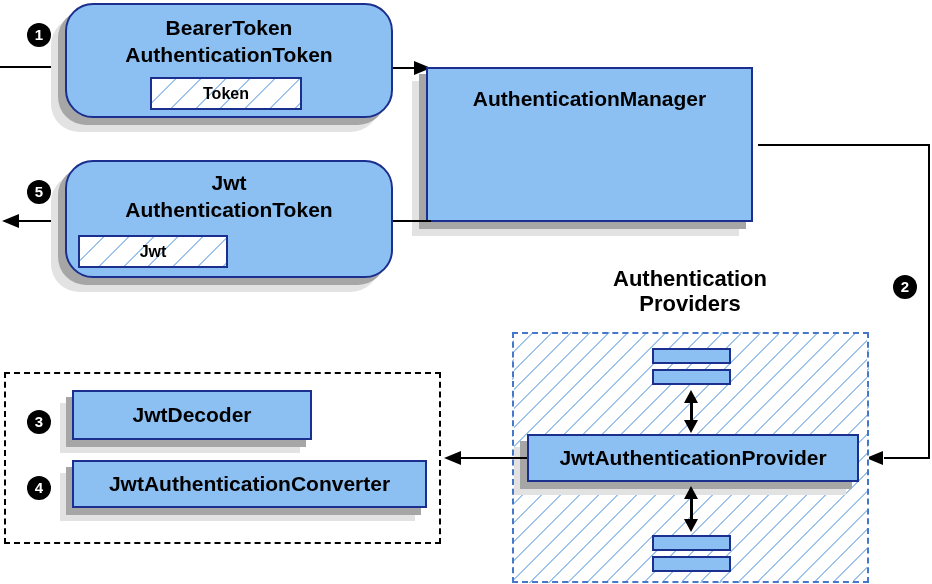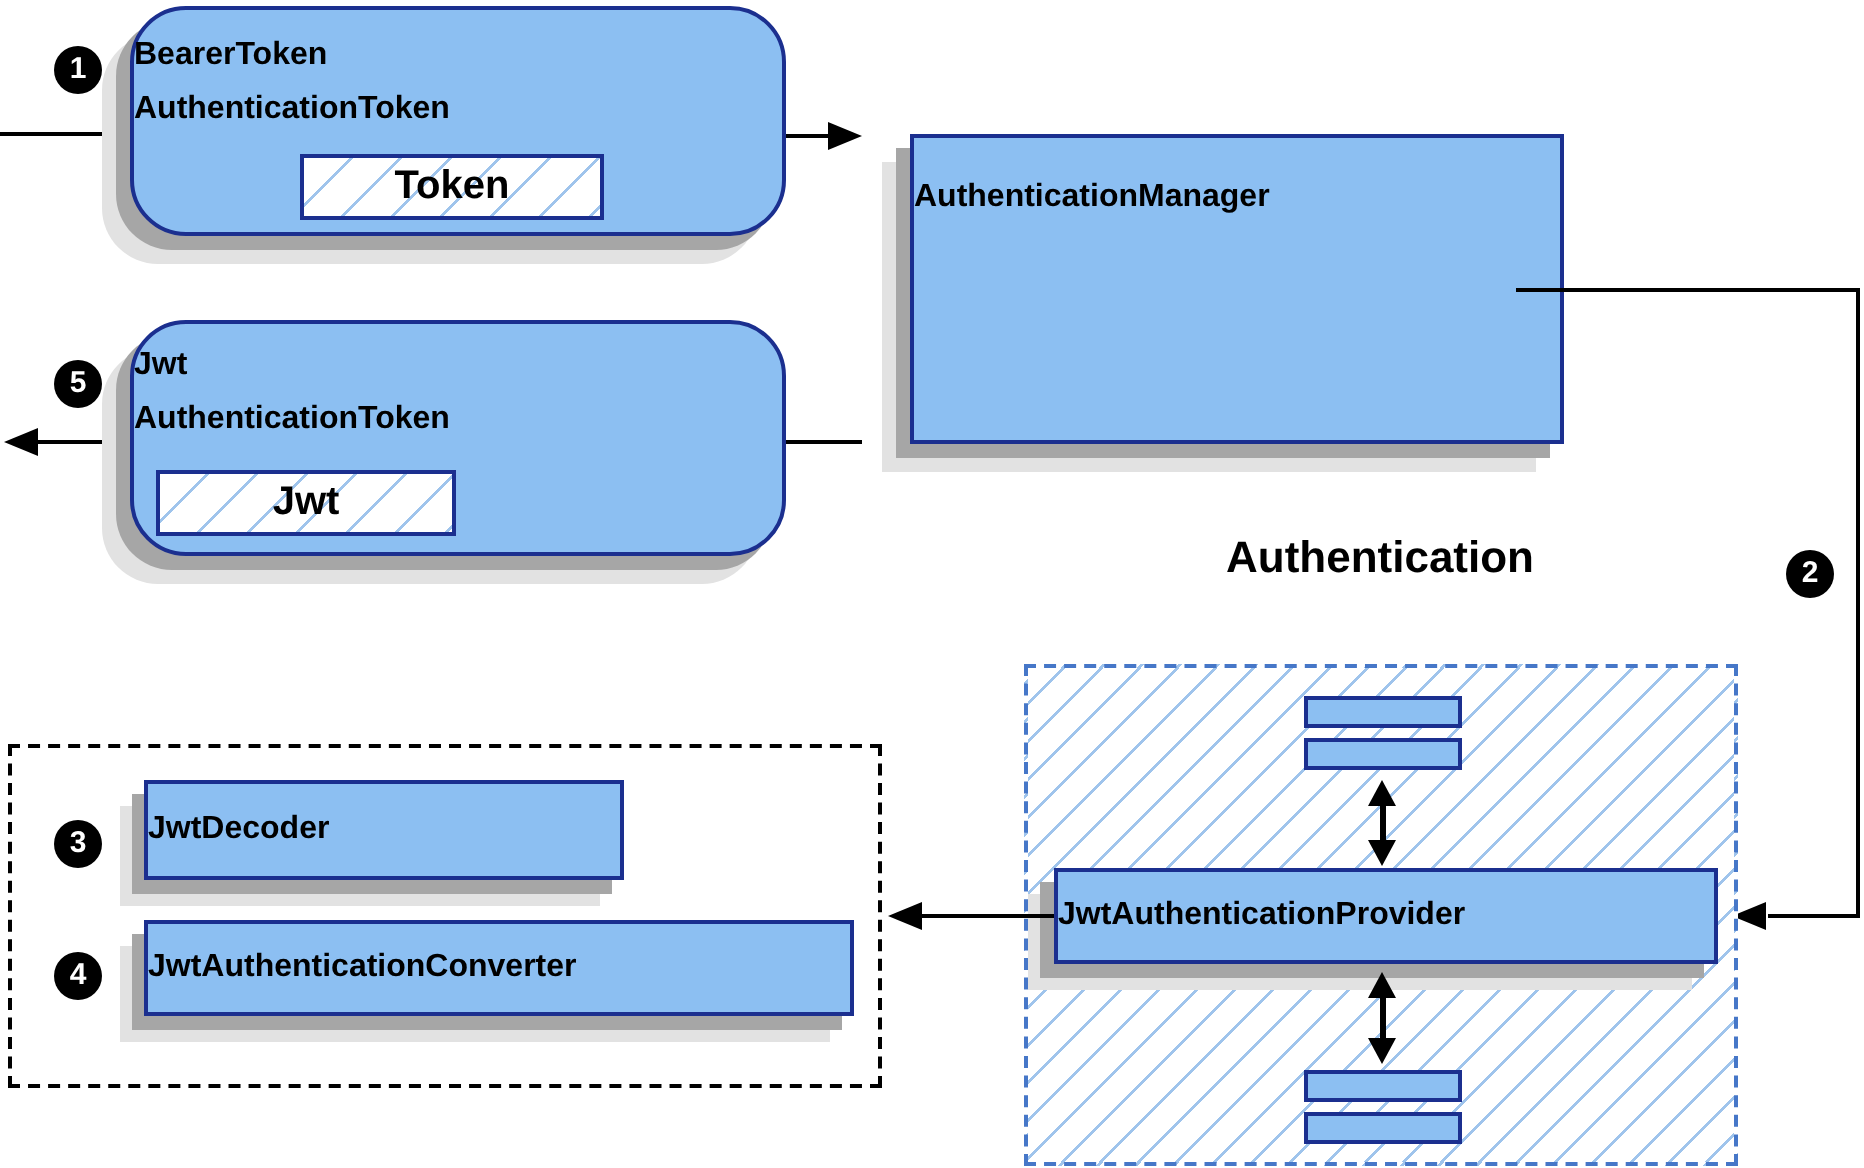--- a/index.html
+++ b/index.html
@@ -8,28 +8,28 @@
     font-family:"Liberation Sans", sans-serif;color:#000;overflow:hidden;
   }
   
   .node{
     position:absolute;box-sizing:border-box;background:#8CBFF2;
     border:2px solid #1B2F8F;
     box-shadow:-7px 7px 0 #A6A6A6, -14px 14px 0 #E2E2E2;
   }
   .rounded{border-radius:28px;}
   .node-title{
-    position:absolute;left:0;right:0;text-align:left;
-    font-weight:bold;font-size:16px;line-height:27px;
+    position:absolute;left:0;right:0;text-align:center;
+    font-weight:bold;font-size:21px;line-height:27px;
   }
   .field{
     position:absolute;box-sizing:border-box;border:2px solid #1B2F8F;
     background:#fff;
     background-image:repeating-linear-gradient(135deg, rgba(0,0,0,0) 0px, rgba(0,0,0,0) 16px, #9FC4EC 16px, #9FC4EC 17.5px);
-    text-align:center;font-weight:bold;font-size:20px;
+    text-align:center;font-weight:bold;font-size:16px;
   }
   
   .providers-box{
     position:absolute;box-sizing:border-box;border:2px dashed #4677C8;
     background:#fff;
     background-image:repeating-linear-gradient(135deg, rgba(0,0,0,0) 0px, rgba(0,0,0,0) 12px, #9FC4EC 12px, #9FC4EC 13.4px);
   }
   .decoder-box{
     position:absolute;box-sizing:border-box;border:2px dashed #000;background:transparent;
   }
@@ -76,21 +76,21 @@
     <div class="node-title" style="top:9px;">
       <span style="display:block;">BearerToken</span>
       <span style="display:block;">AuthenticationToken</span>
     </div>
     <div class="field" style="left:83px;top:72px;width:152px;height:33px;line-height:29px;">Token</div>
   </div>
 
   <div class="hline" style="left:393px;top:67px;width:26px;"></div>
   <div class="ah-right" style="left:414px;top:61px;"></div>
 
-  <div class="node" style="left:455px;top:67px;width:327px;height:155px;">
+  <div class="node" style="left:426px;top:67px;width:327px;height:155px;">
     <div class="node-title" style="top:16px;">AuthenticationManager</div>
   </div>
 
   <div class="hline" style="left:758px;top:144px;width:172px;"></div>
   <div class="vline" style="left:928px;top:144px;height:315px;"></div>
   <div class="hline" style="left:884px;top:457px;width:46px;"></div>
   <div class="ah-left" style="left:866px;top:451px;"></div>
 
   <div class="hline" style="left:393px;top:220px;width:38px;"></div>
   <div class="hline" style="left:12px;top:220px;width:53px;"></div>
@@ -99,20 +99,21 @@
   <div class="node rounded" style="left:65px;top:160px;width:328px;height:118px;">
     <div class="node-title" style="top:7px;">
       <span style="display:block;">Jwt</span>
       <span style="display:block;">AuthenticationToken</span>
     </div>
     <div class="field" style="left:11px;top:73px;width:150px;height:33px;line-height:29px;">Jwt</div>
   </div>
 
   <div class="group-label" style="left:580px;top:266px;width:220px;">
     <span style="display:block;">Authentication</span>
+    <span style="display:block;">Providers</span>
   </div>
 
   <div class="providers-box" style="left:512px;top:332px;width:357px;height:251px;"></div>
 
   <div class="bar" style="left:652px;top:348px;"></div>
   <div class="bar" style="left:652px;top:369px;"></div>
 
   <div class="varrow" style="left:683px;top:390px;height:43px;">
     <div class="shaft"></div>
     <div class="head-up"></div>

